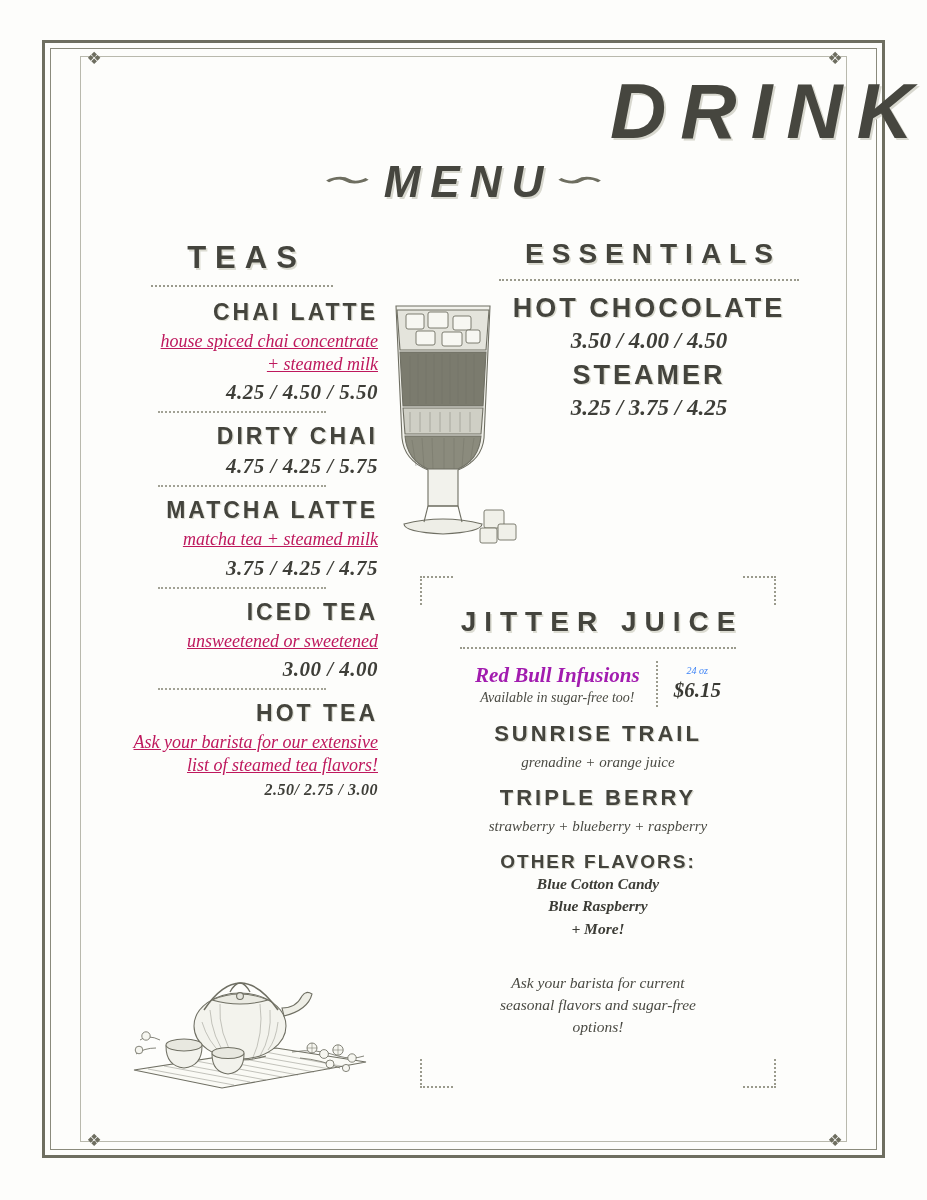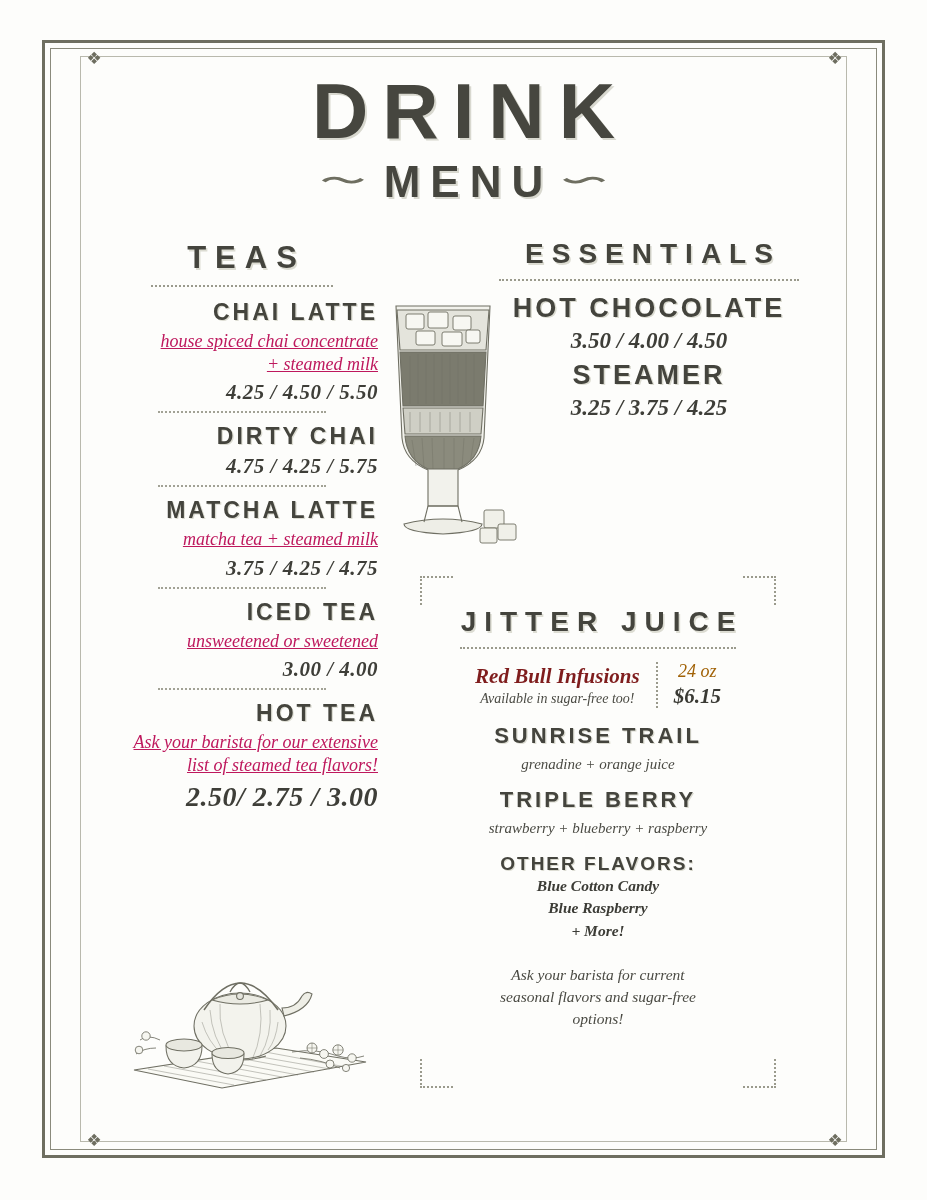--- a/index.html
+++ b/index.html
@@ -49,21 +49,22 @@
   }
   .corner.tl { left: 78px; top: 44px; }
   .corner.tr { right: 78px; top: 44px; }
   .corner.bl { left: 78px; bottom: 44px; }
   .corner.br { right: 78px; bottom: 44px; }
 
   
   .title-wrap {
     position: absolute;
     left: 0; right: 0; top: 72px;
-    text-align: center;
+    text-align: right;
+    font-style: italic;
   }
   .title-main {
     font-family: "Liberation Sans", sans-serif;
     font-size: 78px;
     font-weight: bold;
     letter-spacing: 14px;
     color: #46463f;
     text-shadow: 2px 2px 0 #d8d8cf;
     line-height: 1;
     margin-left: 14px;
@@ -140,21 +141,21 @@
   }
   .item-price {
     font-family: "Liberation Serif", serif;
     font-weight: bold;
     font-style: italic;
     font-size: 21px;
     letter-spacing: 0.5px;
     color: #3e3e38;
     margin-bottom: 6px;
   }
-  .item-price.lg { font-size: 28px; }
+  .item-price.lg { font-size: 16px; }
 
   .sep-dots {
     border-bottom: 2px dotted #a2a295;
     width: 168px;
     margin: 6px auto 10px auto;
   }
 
   
   .ess-item { text-align: center; margin-bottom: 4px; }
   .ess-name {
@@ -228,39 +229,39 @@
     justify-content: center;
     gap: 16px;
     margin-top: 6px;
   }
   .rb-left { text-align: center; }
   .rb-title {
     font-family: "Liberation Serif", serif;
     font-weight: bold;
     font-style: italic;
     font-size: 21px;
-    color: #7f1d1d;
+    color: #a21caf;
   }
   .rb-sub {
     font-family: "Liberation Serif", serif;
     font-style: italic;
     font-size: 14px;
     color: #4a4a43;
     margin-top: 2px;
   }
   .rb-divider {
     border-left: 2px dotted #9a9a8c;
     height: 46px;
   }
   .rb-right { text-align: center; }
   .rb-size {
     font-family: "Liberation Serif", serif;
     font-style: italic;
-    font-size: 18px;
-    color: #a16207;
+    font-size: 10px;
+    color: #3b82f6;
   }
   .rb-price {
     font-family: "Liberation Serif", serif;
     font-weight: bold;
     font-style: italic;
     font-size: 21px;
     color: #3a3a34;
     margin-top: 2px;
   }
 
@@ -299,21 +300,21 @@
     color: #3c3c36;
     line-height: 1.45;
   }
   .jj-note {
     font-family: "Liberation Serif", serif;
     font-style: italic;
     font-size: 15.5px;
     text-align: center;
     color: #4a4a43;
     line-height: 1.4;
-    margin-top: 22px;
+    margin-top: 32px;
   }
 
   
   .illus-drink {
     position: absolute;
     left: 358px; top: 288px;
     width: 170px; height: 270px;
   }
   .illus-teapot {
     position: absolute;

